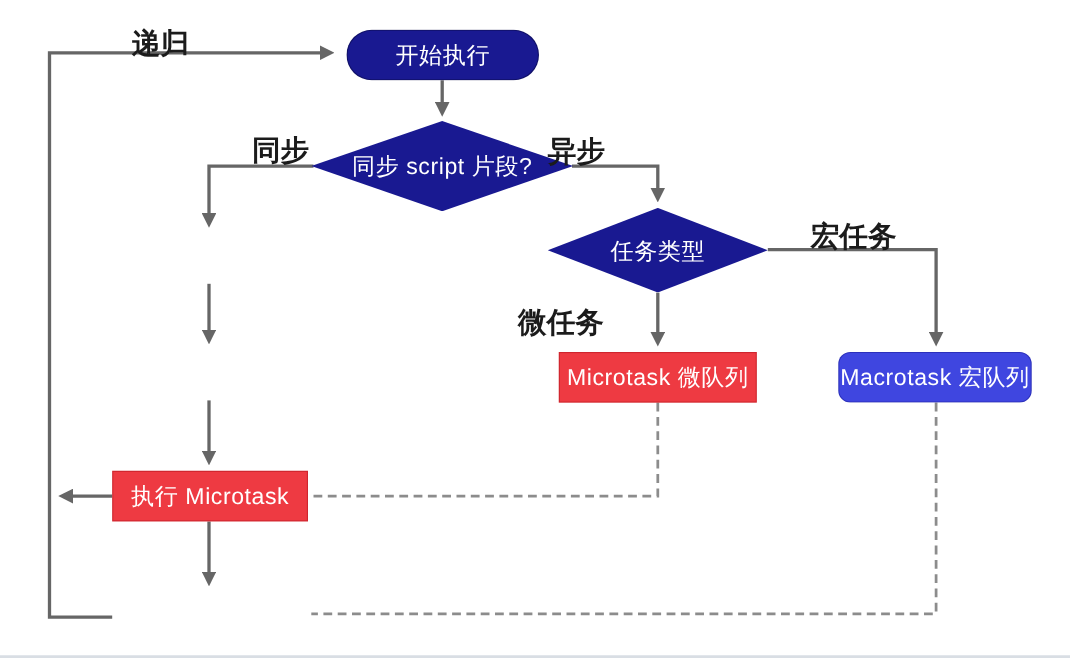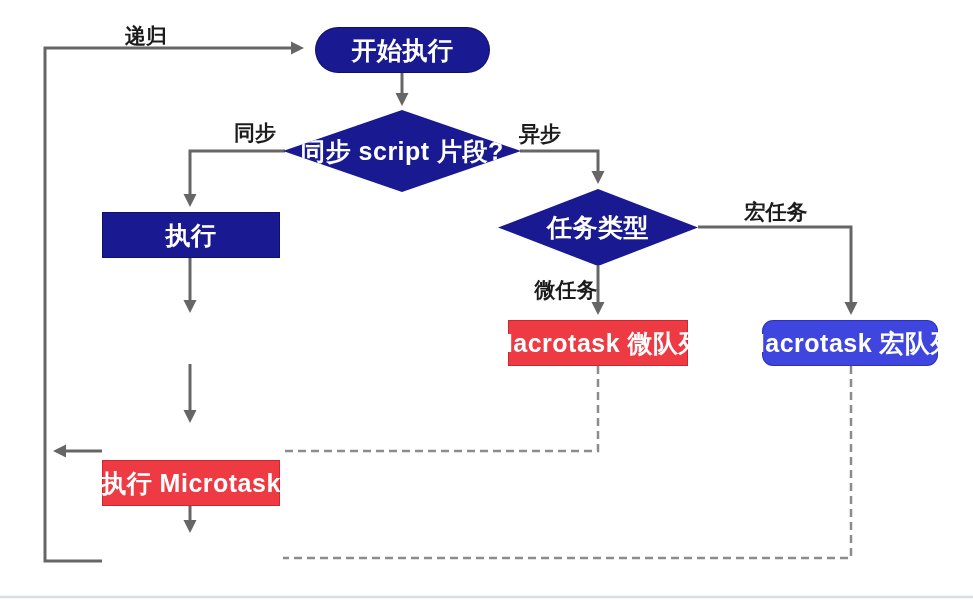--- a/index.html
+++ b/index.html
@@ -13,30 +13,30 @@
   }
   html,body{margin:0;padding:0;background:#fff;}
   body{font-family:"Liberation Sans","DejaVu Sans",sans-serif;}
   .stage{position:relative;width:973px;height:605px;background:#fff;overflow:hidden;}
   .wires{position:absolute;left:0;top:0;width:973px;height:605px;}
   .wire{fill:none;stroke:var(--line);stroke-width:3;}
   .wire-dashed{fill:none;stroke:var(--dash);stroke-width:2.5;stroke-dasharray:8 5;}
   .divider{fill:none;stroke:var(--divider);stroke-width:2.5;}
   #arrowhead path{fill:var(--line);}
   .node{position:absolute;display:flex;align-items:center;justify-content:center;
-        color:#fff;font-size:25px;font-weight:700;letter-spacing:.5px;
+        color:#fff;font-size:21px;font-weight:400;letter-spacing:.5px;
         white-space:nowrap;text-align:left;box-sizing:border-box;}
   .rect{width:178px;height:46px;}
   .navy{background:var(--navy);border:1px solid rgba(0,0,30,.35);}
   .red{background:var(--red);border:1px solid rgba(150,0,10,.35);}
   .blue{background:var(--blue);border:1px solid rgba(10,10,120,.35);}
   .pill{left:315px;top:27px;width:175px;height:46px;border-radius:23px;}
   .diamond{clip-path:polygon(50% 0,100% 50%,50% 100%,0 50%);border:none;}
   .edge-label{position:absolute;transform:translateX(-50%);color:var(--label-ink);
-        font-size:21px;font-weight:600;white-space:nowrap;}
+        font-size:26px;font-weight:600;white-space:nowrap;}
 </style>
 </head>
 <body>
 
 <div class="stage">
 
   <svg class="wires" viewBox="0 0 973 605" aria-hidden="true">
     <defs>
       <marker id="arrowhead" viewBox="0 0 10 10" refX="7" refY="5" markerWidth="4.5" markerHeight="4.5" orient="auto">
         <path d="M0 0 L10 5 L0 10 z"></path>
@@ -75,37 +75,34 @@
   </div>
 
   <div class="node diamond navy" style="left:283px;top:110px;width:238px;height:82px;">
     <span>同步 script 片段?</span>
   </div>
 
   <div class="node diamond navy" style="left:498px;top:189px;width:200px;height:77px;">
     <span>任务类型</span>
   </div>
 
-  <div class="node rect navy" style="left:102px;top:212px;">
-    <span>执行</span>
-  </div>
 
 
-  <div class="node rect red" style="left:102px;top:428px;margin-top:32px;">
+  <div class="node rect red" style="left:102px;top:428px;">
     <span>执行 Microtask</span>
   </div>
 
 
   <div class="node red" style="left:508px;top:320px;width:180px;height:46px;">
-    <span>Macrotask 微队列</span>
+    <span>Microtask 微队列</span>
   </div>
 
   <div class="node blue" style="left:762px;top:320px;width:176px;height:46px;border-radius:11px;">
     <span>Macrotask 宏队列</span>
   </div>
 
   <span class="edge-label" style="left:146px;top:22px;">递归</span>
   <span class="edge-label" style="left:255px;top:119px;font-family:Liberation Serif, serif;">同步</span>
-  <span class="edge-label" style="left:540px;top:120px;text-align:center;">异步</span>
-  <span class="edge-label" style="left:566px;top:276px;">微任务</span>
+  <span class="edge-label" style="left:524px;top:120px;text-align:center;">异步</span>
+  <span class="edge-label" style="left:510px;top:276px;">微任务</span>
   <span class="edge-label" style="left:776px;top:198px;">宏任务</span>
 
 </div>
 
 </body></html>

